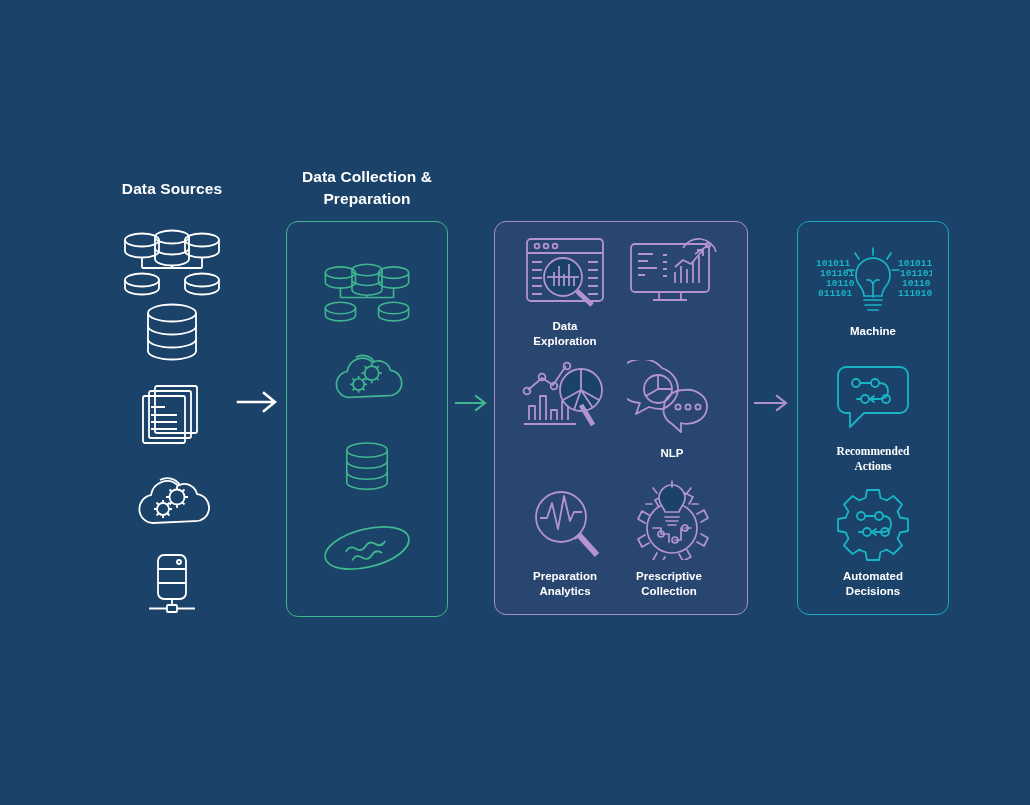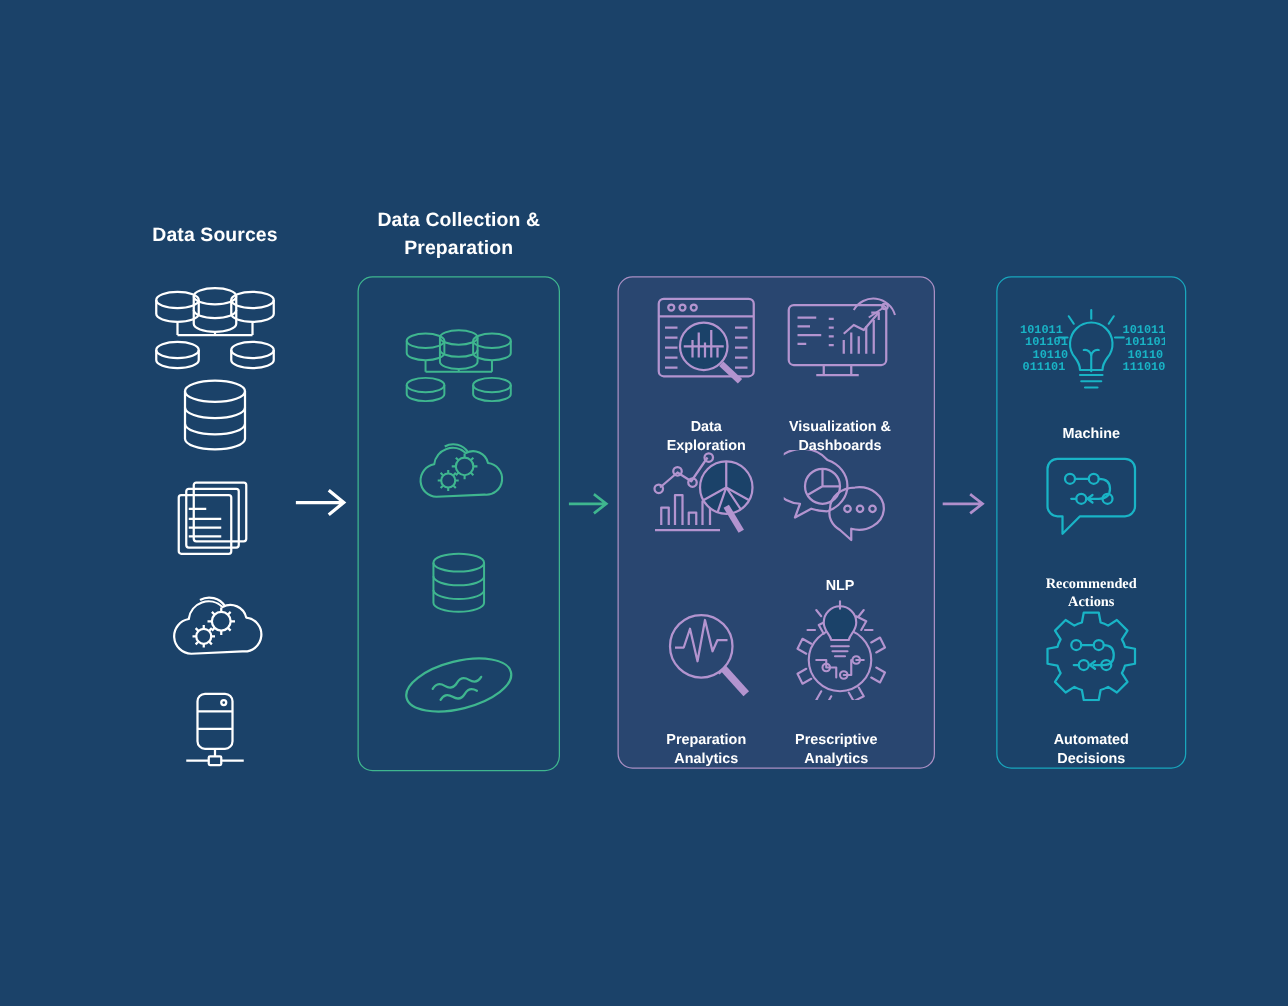--- a/index.html
+++ b/index.html
@@ -41,21 +41,21 @@
   .icon-cell {
     position: absolute;
     text-align: center;
   }
   .icon-cell svg { display: block; margin: 0 auto; }
   .icon-label {
     color: #ffffff;
     font-weight: bold;
     font-size: 11.5px;
     line-height: 15px;
-    margin-top: 22px;
+    margin-top: 6px;
     text-align: center;
     white-space: pre-line;
   }
   .arrow { position: absolute; }
 </style>
 </head>
 <body>
 
 <div id="canvas">
 
@@ -235,24 +235,20 @@
         <path d="M40 21 H44 M40 28 H44 M40 35 H44 M40 42 H44"></path>
         <path d="M52 49 V38 M58 49 V32 M64 49 V35 M70 49 V27 M76 49 V22"></path>
         <path d="M52 33 L60 26 L68 30 L80 16"></path>
         <path d="M74 16 H80 V22"></path>
         <path d="M60 14 a18 18 0 0 1 33 4" stroke-width="1.6"></path>
         <path d="M72 20 L84 12" stroke-width="1.6"></path>
         <circle cx="85" cy="11" r="2.2"></circle>
       </g>
     </svg>
   </div>
-  <div class="icon-cell" style="left:614px; top:313px; width:116px;">
-    <div class="icon-label">Visualization &amp;
-Dashboards</div>
-  </div>
 
   <div class="icon-cell" style="left:513px; top:358px; width:104px;">
     <svg width="98" height="78" viewBox="0 0 98 78">
       <g fill="none" stroke="#b394cf" stroke-width="1.8" stroke-linejoin="round">
         <path d="M12 32 L26 20 L37 27 L50 8"></path>
         <circle cx="11" cy="33" r="3.4"></circle>
           <circle cx="26" cy="19" r="3.4"></circle>
         <circle cx="38" cy="28" r="3.4"></circle>
           <circle cx="51" cy="8" r="3.4"></circle>
         <path d="M13 62 V48 H19 V62 M24 62 V38 H30 V62 M35 62 V52 H41 V62 M46 62 V43 H52 V62"></path>
@@ -307,21 +303,21 @@
         <path d="M43 1 v6 M24 8 l4 5 M62 8 l-4 5 M17 24 h6 M63 24 h6"></path>
         <circle cx="32" cy="54" r="3"></circle>
           <circle cx="46" cy="60" r="3"></circle>
           <circle cx="56" cy="48" r="3"></circle>
         <path d="M32 54 h8 v8 M46 60 h6 v-12 M56 48 h6 M24 48 h8 v6"></path>
       </g>
     </svg>
   </div>
   <div class="icon-cell" style="left:617px; top:563px; width:104px;">
     <div class="icon-label">Prescriptive
-Analytics</div>
+Collection</div>
   </div>
 
   <div class="icon-cell" style="left:813px; top:240px; width:120px;">
     <svg width="118" height="72" viewBox="0 0 118 72">
       <g fill="none" stroke="#19b4c6" stroke-width="1.7" stroke-linejoin="round" stroke-linecap="round">
         <path d="M46 46 a17 17 0 1 1 26 0 c-3 4 -4 6 -4 10 h-18 c0 -4 -1 -6 -4 -10 z" fill="#1b4269"></path>
         <path d="M50 60 h18 M51 65 h16 M54 70 h10"></path>
         <path d="M59 8 v7 M41 13 l4 6 M77 13 l-4 6 M33 30 h7 M78 30 h7"></path>
         <path d="M53 40 a5 5 0 0 1 6 5 v12 M65 40 a5 5 0 0 0 -6 5"></path>
       </g>

